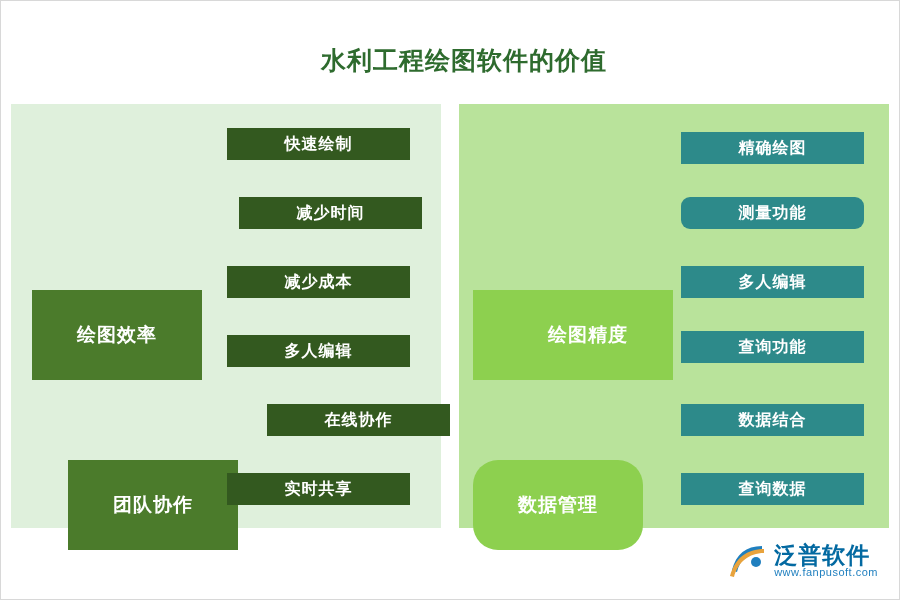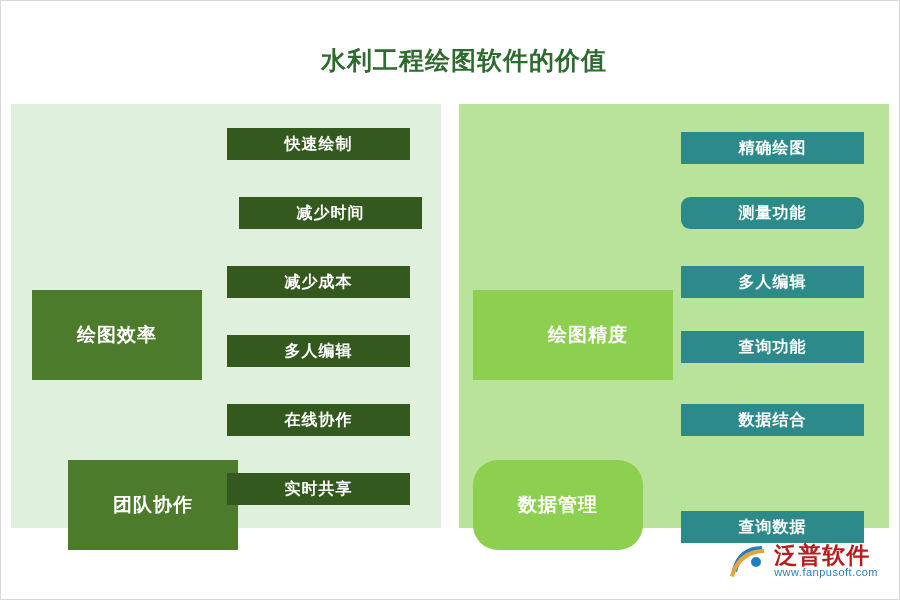--- a/index.html
+++ b/index.html
@@ -86,21 +86,21 @@
     position: relative;
   }
   .logo-text {
     display: flex;
     flex-direction: column;
     line-height: 1.05;
   }
   .logo-name {
     font-size: 23px;
     font-weight: bold;
-    color: #b91c1c;
+    color: #0369a1;
     letter-spacing: 1px;
   }
   .logo-url {
     font-size: 11px;
     color: #1f7fbf;
     letter-spacing: 0.5px;
   }
 </style>
 </head>
 <body>
@@ -122,21 +122,21 @@
   </div>
   <div class="item-box item-left" style="top:93px;margin-left:12px;">
     <span>减少时间</span>
   </div>
   <div class="item-box item-left" style="top:162px;">
     <span>减少成本</span>
   </div>
   <div class="item-box item-left" style="top:231px;">
     <span>多人编辑</span>
   </div>
-  <div class="item-box item-left" style="top:300px;">
+  <div class="item-box item-left" style="top:300px;margin-left:40px;">
     <span>在线协作</span>
   </div>
   <div class="item-box item-left" style="top:369px;">
     <span>实时共享</span>
   </div>
 </div>
 
 <div class="panel panel-right">
   <div class="group-box group-right" style="top:186px;padding-left:30px;">
     <span>绘图精度</span>
@@ -153,21 +153,21 @@
   </div>
   <div class="item-box item-right" style="top:162px;">
     <span>多人编辑</span>
   </div>
   <div class="item-box item-right" style="top:227px;">
     <span>查询功能</span>
   </div>
   <div class="item-box item-right" style="top:300px;">
     <span>数据结合</span>
   </div>
-  <div class="item-box item-right" style="top:369px;margin-top:38px;">
+  <div class="item-box item-right" style="top:369px;">
     <span>查询数据</span>
   </div>
 </div>
 
 <div class="logo">
   <div class="logo-mark">
     <svg width="42" height="42" viewBox="0 0 42 42">
       <path d="M6 30 C10 14, 20 6, 36 6 L36 12 C22 12, 14 19, 11 32 Z" fill="#1f7fbf"></path>
       <path d="M4 36 C9 18, 21 9, 38 9 L38 13 C23 13, 12 22, 8 37 Z" fill="#e8a33d"></path>
       <circle cx="30" cy="22" r="5" fill="#1f7fbf"></circle>

